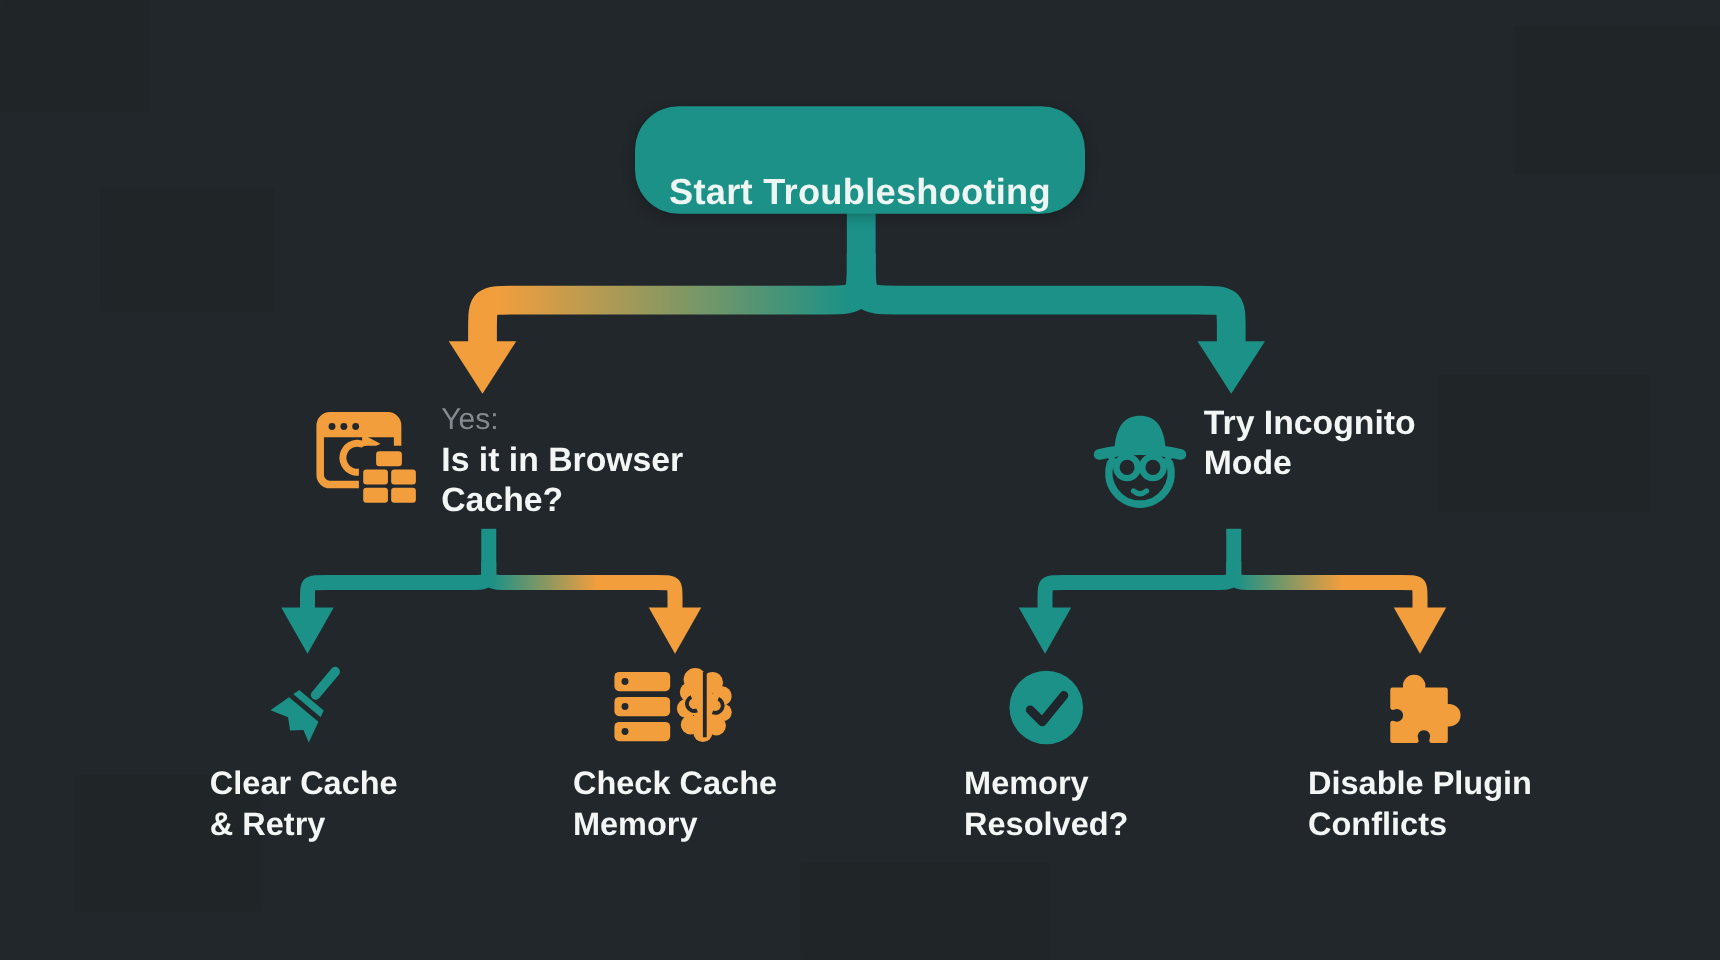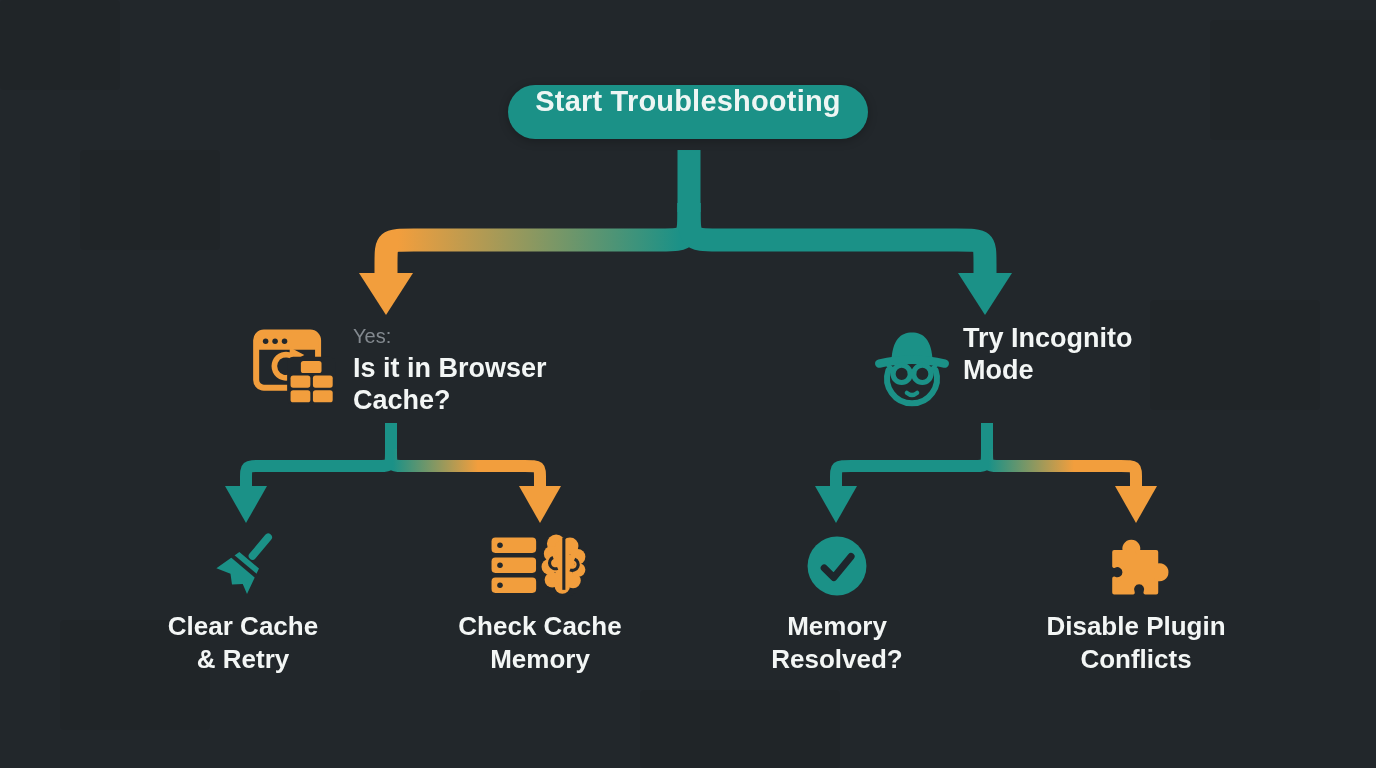--- a/index.html
+++ b/index.html
@@ -9,40 +9,40 @@
   *{margin:0;padding:0;box-sizing:border-box;}
   html,body{background:#16191c;}
   body{font-family:"Liberation Sans","DejaVu Sans",sans-serif;}
   .canvas{
     position:relative;width:1376px;height:768px;overflow:hidden;
     background:var(--background);
   }
   .patch{position:absolute;background:rgba(0,0,0,0.05);border-radius:4px;}
   .connectors{position:absolute;left:0;top:0;}
   .start-pill{
-    position:absolute;left:508px;top:85px;width:360px;height:54px;
+    position:absolute;left:508px;top:85px;width:360px;height:86px;
     background:var(--teal);border-radius:35px;
-    display:flex;align-items:flex-start;justify-content:center;
+    display:flex;align-items:flex-end;justify-content:center;
     box-shadow:0 2px 10px rgba(0,0,0,0.25);
   }
   .start-pill .label{
     color:#eef6f4;font-size:29px;font-weight:700;letter-spacing:0.2px;
   }
   .branch-icon{position:absolute;width:86px;height:86px;}
   .branch-text{position:absolute;width:230px;}
-  .branch-text .prefix{color:var(--muted);font-size:20px;font-weight:400;line-height:30px;}
+  .branch-text .prefix{color:var(--muted);font-size:24px;font-weight:400;line-height:30px;}
   .branch-text .question{
     color:var(--text);font-size:27px;font-weight:700;line-height:32px;
     white-space:pre-line;margin-top:1px;
   }
   .leaf{position:absolute;top:528px;width:280px;display:flex;flex-direction:column;align-items:center;}
   .leaf .icon-box{height:76px;display:flex;align-items:center;justify-content:center;}
   .leaf .leaf-label{
     margin-top:6px;color:var(--text);font-size:26px;font-weight:700;
-    line-height:33px;text-align:center;white-space:pre-line;
+    line-height:33px;text-align:left;white-space:pre-line;
   }
 </style>
 </head>
 <body>
 
 <div class="canvas">
 
   <div class="patch" style="left:0;top:0;width:120px;height:90px;"></div>
   <div class="patch" style="left:1210px;top:20px;width:166px;height:120px;"></div>
   <div class="patch" style="left:80px;top:150px;width:140px;height:100px;"></div>

